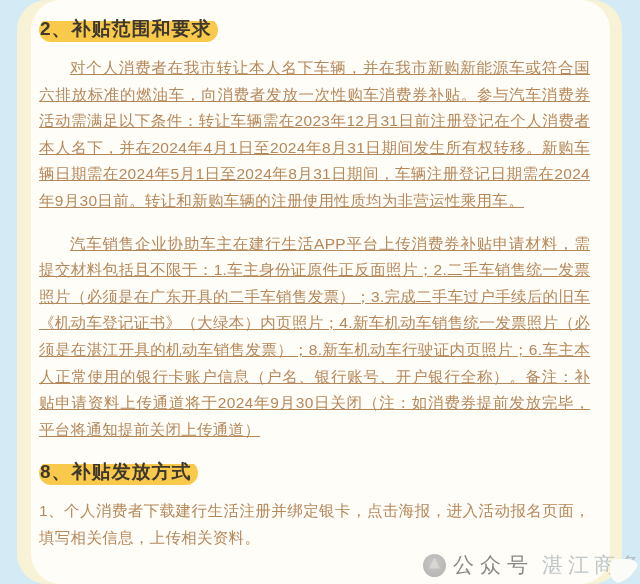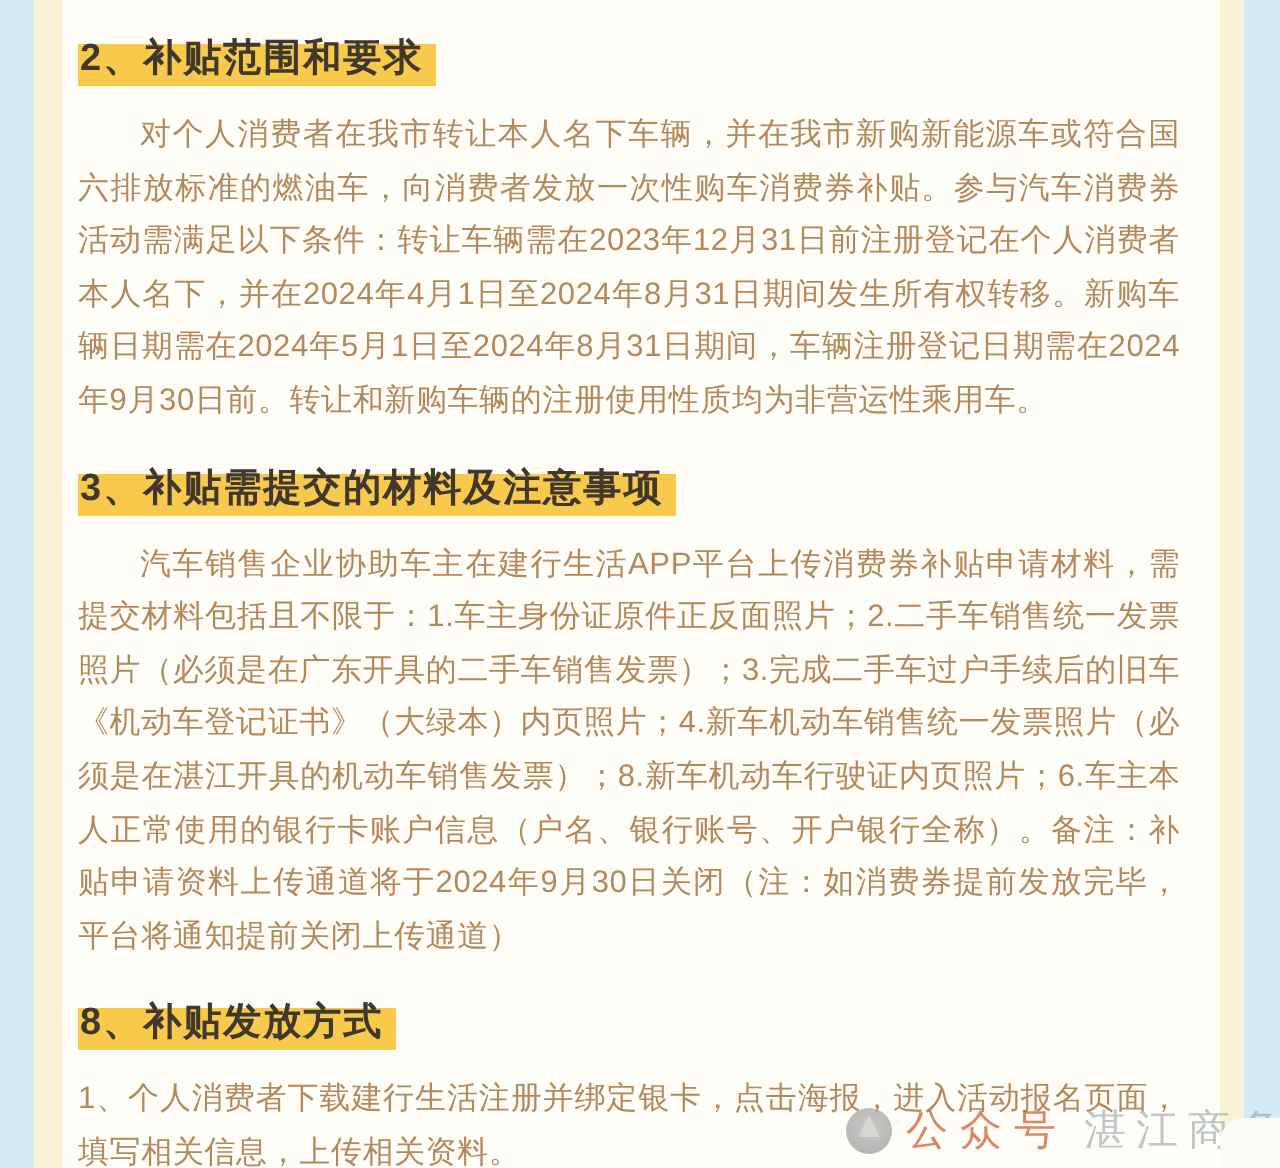--- a/index.html
+++ b/index.html
@@ -1,15 +1,15 @@
 <!DOCTYPE html>
 <html><head>
 <meta charset="utf-8">
 <style>
-  * { box-sizing: border-box; }
+  * { box-sizing: border-box; border-radius: 30px; }
   html, body { margin: 0; padding: 0; }
   body {
     width: 640px; height: 584px;
     overflow: hidden;
     position: relative;
     background: #d4eaf5;
     font-family: "Liberation Sans", "DejaVu Sans", sans-serif;
   }
   .card-outer {
     position: absolute;
@@ -37,21 +37,21 @@
     padding: 0 6px 3px 1px;
   }
   .para {
     margin: 0 0 9px 0;
     font-size: 15.5px;
     line-height: 26.6px;
     color: #b5885a;
     text-align: justify;
     letter-spacing: 0.3px;
   }
-  .para.indent { text-indent: 2em; }
+  .para.indent { text-indent: 2em; text-decoration: underline; }
   .section + .section { margin-top: 16px; }
   .watermark {
     position: absolute;
     left: 423px; top: 551px;
     display: flex;
     align-items: center;
     pointer-events: none;
   }
   .wm-icon {
     width: 23px; height: 23px;
@@ -65,21 +65,21 @@
     content: "";
     position: absolute;
     left: 6px; top: 4px;
     width: 11px; height: 11px;
     background: #fffdf8;
     opacity: 0.35;
     clip-path: polygon(50% 0, 100% 100%, 0 100%);
   }
   .wm-label {
     font-size: 21px;
-    color: #c2410c;
+    color: #404040;
     opacity: 0.62;
     letter-spacing: 6px;
     white-space: nowrap;
   }
   .wm-name {
     font-size: 21px;
     color: #aab4b8;
     opacity: 0.75;
     letter-spacing: 5px;
     margin-left: 8px;
@@ -98,21 +98,20 @@
 
 <div class="card-outer">
   <div class="card-inner">
 
     <div class="section">
       <h2 class="section-heading"><span class="hl">2、补贴范围和要求</span></h2>
       <p class="para indent">对个人消费者在我市转让本人名下车辆，并在我市新购新能源车或符合国六排放标准的燃油车，向消费者发放一次性购车消费券补贴。参与汽车消费券活动需满足以下条件：转让车辆需在2023年12月31日前注册登记在个人消费者本人名下，并在2024年4月1日至2024年8月31日期间发生所有权转移。新购车辆日期需在2024年5月1日至2024年8月31日期间，车辆注册登记日期需在2024年9月30日前。转让和新购车辆的注册使用性质均为非营运性乘用车。</p>
     </div>
 
     <div class="section">
-      <h2 class="section-heading"><span class="hl">3、补贴需提交的材料及注意事项</span></h2>
       <p class="para indent">汽车销售企业协助车主在建行生活APP平台上传消费券补贴申请材料，需提交材料包括且不限于：1.车主身份证原件正反面照片；2.二手车销售统一发票照片（必须是在广东开具的二手车销售发票）；3.完成二手车过户手续后的旧车《机动车登记证书》（大绿本）内页照片；4.新车机动车销售统一发票照片（必须是在湛江开具的机动车销售发票）；8.新车机动车行驶证内页照片；6.车主本人正常使用的银行卡账户信息（户名、银行账号、开户银行全称）。备注：补贴申请资料上传通道将于2024年9月30日关闭（注：如消费券提前发放完毕，平台将通知提前关闭上传通道）</p>
     </div>
 
     <div class="section">
       <h2 class="section-heading"><span class="hl">8、补贴发放方式</span></h2>
       <p class="para">1、个人消费者下载建行生活注册并绑定银卡，点击海报，进入活动报名页面，填写相关信息，上传相关资料。</p>
 
     </div>
 
   </div>

